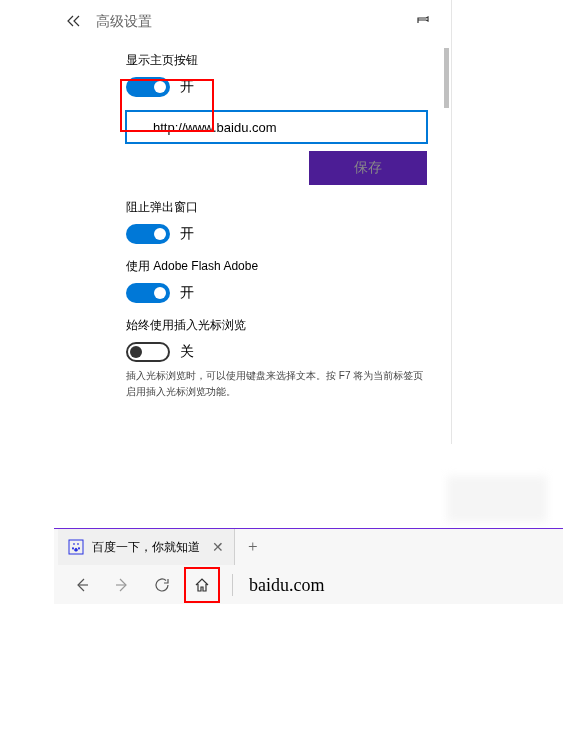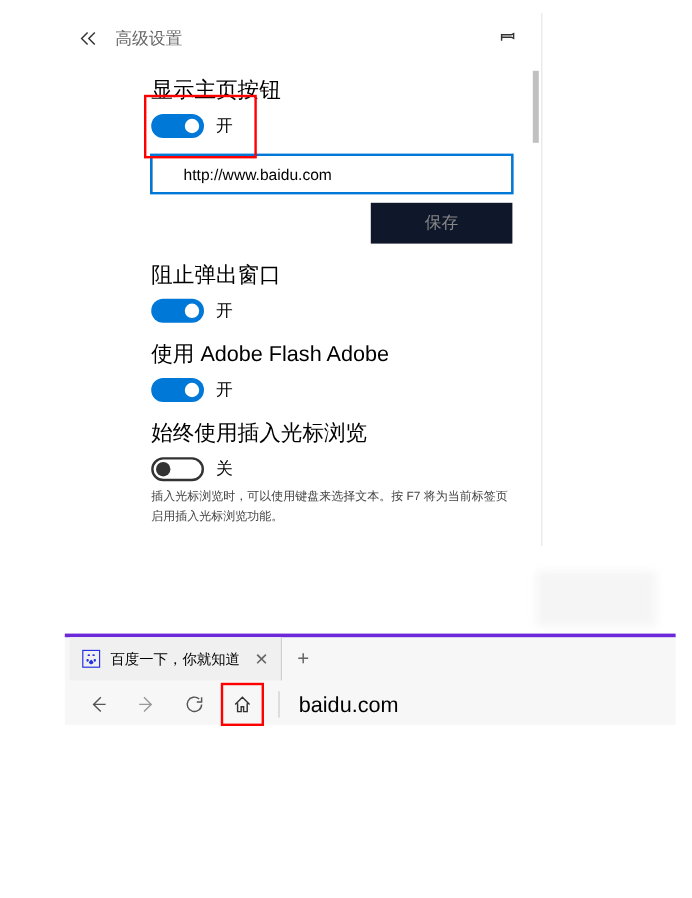--- a/index.html
+++ b/index.html
@@ -5,21 +5,21 @@
     * { margin: 0; padding: 0; box-sizing: border-box; }
     body {
       font-family: "Microsoft YaHei", "Segoe UI", sans-serif;
       background: #fff;
       width: 577px;
       height: 748px;
       position: relative;
     }
     .settings-panel {
       position: absolute;
-      top: 11px;
+      top: 0;
       left: 54px;
       width: 398px;
       background: #fff;
       border-right: 1px solid #e5e5e5;
     }
     .panel-header {
       display: flex;
       align-items: center;
       padding: 10px 12px;
       height: 44px;
@@ -52,21 +52,21 @@
       top: 4px;
       width: 5px;
       height: 60px;
       background: #c0c0c0;
       border-radius: 0;
     }
     .section {
       padding: 0 24px 14px 72px;
     }
     .section-label {
-      font-size: 18px;
+      font-size: 12px;
       color: #000;
       margin-bottom: 8px;
     }
     .toggle-row {
       display: flex;
       align-items: center;
       gap: 10px;
     }
     .toggle {
       width: 44px;
@@ -127,40 +127,41 @@
       background: #fff;
     }
     .save-row {
       display: flex;
       justify-content: flex-end;
       margin-top: 8px;
     }
     .save-button {
       width: 118px;
       height: 34px;
-      background: #0f172a;
+      background: #4c1d95;
       border: none;
       color: #888;
       font-size: 14px;
       cursor: not-allowed;
     }
     .help-text {
       font-size: 10px;
       color: #444;
       line-height: 1.6;
       margin-top: 6px;
     }
     .browser-bar {
       position: absolute;
       top: 528px;
       left: 54px;
       right: 14px;
       height: 76px;
       background: #f7f7f7;
-      border-top: 3px solid #6d28d9;
+      border-top: 1px solid #6d28d9;
+      font-family: Liberation Serif, serif;
     }
     .tab-strip {
       display: flex;
       align-items: center;
       height: 36px;
       padding-left: 4px;
     }
     .tab {
       display: flex;
       align-items: center;

